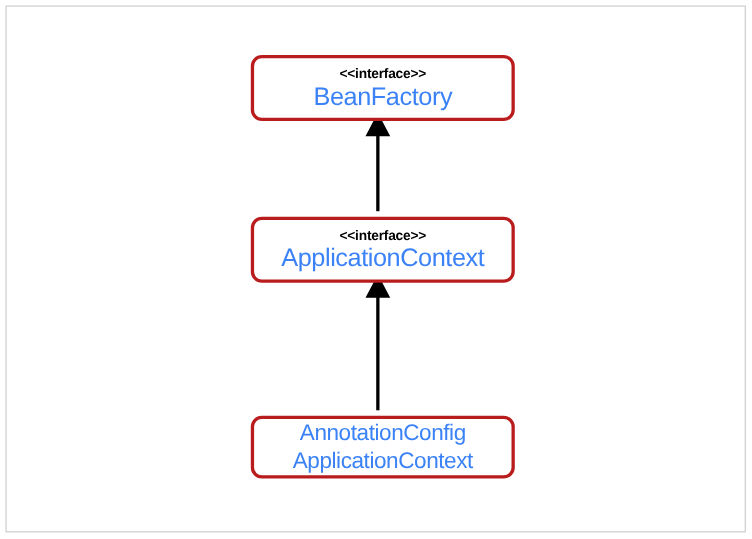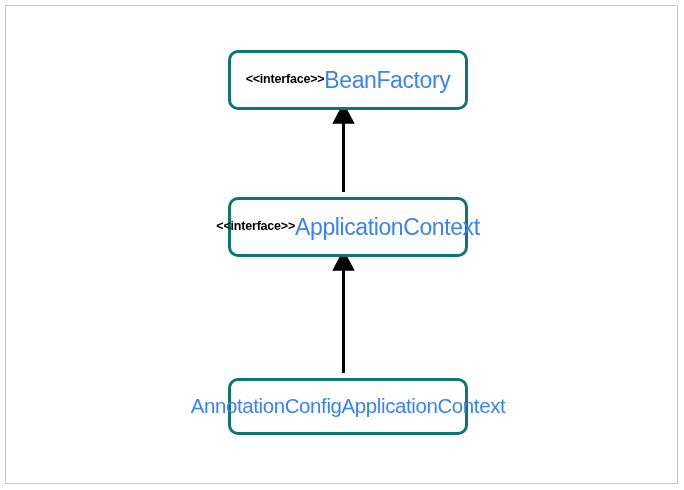--- a/index.html
+++ b/index.html
@@ -30,25 +30,25 @@
     height: 479px;
     border: 1px solid #c9c9c9;
     box-sizing: border-box;
     background: #ffffff;
   }
 
   
   .uml-box {
     position: absolute;
     box-sizing: border-box;
-    border: 3px solid #0f766e;
+    border: 3px solid #b91c1c;
     border-radius: 10px;
     background: #ffffff;
     display: flex;
-    flex-direction: row;
+    flex-direction: column;
     align-items: center;
     justify-content: center;
     text-align: center;
     line-height: 1.05;
   }
 
   .stereotype {
     font-size: 12.5px;
     font-weight: bold;
     color: #000000;

